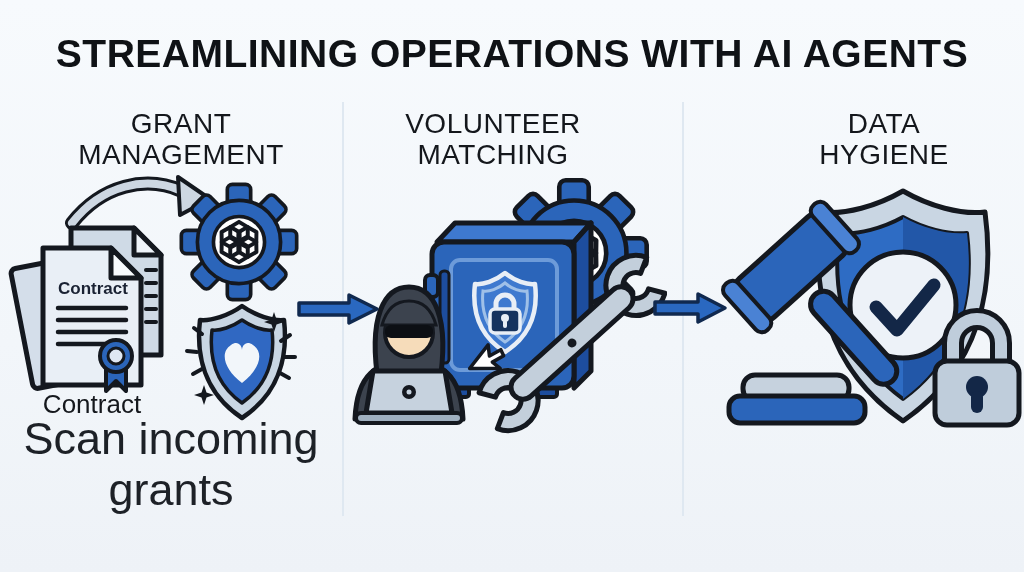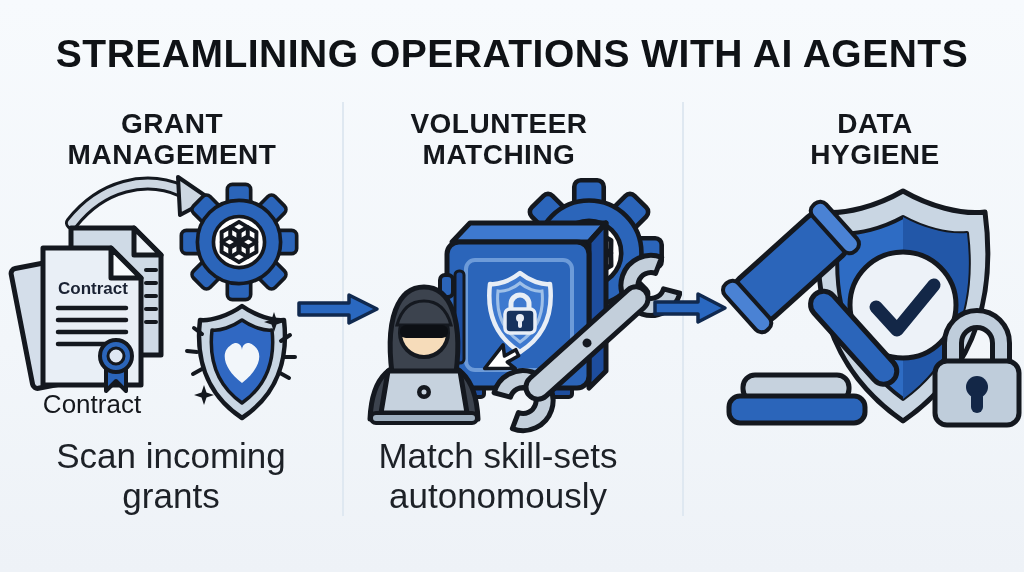--- a/index.html
+++ b/index.html
@@ -20,34 +20,34 @@
     color:#0f1216;
   }
   .divider{
     position:absolute;top:102px;width:2px;height:414px;
     background:#dfe8f1;
   }
   .d1{left:342px;}
   .d2{left:682px;}
   .col{position:absolute;top:104px;height:440px;}
   .c1{left:0;width:342px;}
-  .c2{left:342px;width:312px;}
+  .c2{left:327px;width:312px;}
   .c3{left:682px;width:342px;padding-left:21px;}
   .col-heading{
     width:100%;text-align:center;
-    font-size:28px;line-height:1.12;font-weight:700;
+    font-size:28px;line-height:1.12;font-weight:400;
     letter-spacing:.5px;color:#14171c;
     white-space:pre-line;
-    margin:4px 0 0 1px;
+    margin:4px 0 0 10px;
   }
   .art{display:block;margin:4px auto 0 auto;}
   .caption{
     position:absolute;bottom:28px;left:0;width:100%;
     text-align:center;
-    font-size:35px;line-height:1.15;font-weight:400;
+    font-size:45px;line-height:1.15;font-weight:400;
     color:#1d2127;white-space:pre-line;
   }
   .flow-arrow{position:absolute;}
   svg text{font-family:"Liberation Sans", sans-serif;}
 </style>
 </head>
 <body>
 
 <svg width="0" height="0" style="position:absolute" aria-hidden="true">
   <defs>
@@ -202,22 +202,20 @@
         <rect x="58" y="150" width="48" height="13" rx="6" fill="#0c0f14"></rect>
         <g>
           <polygon points="46,196 118,196 125,238 39,238" fill="#c6d2de" stroke="#14181f" stroke-width="5" stroke-linejoin="round"></polygon>
           <circle cx="82" cy="217" r="7" fill="#14181f"></circle>
           <circle cx="82" cy="217" r="2.5" fill="#c6d2de"></circle>
           <rect x="29" y="238" width="106" height="10" rx="5" fill="#9fb0c0" stroke="#14181f" stroke-width="4"></rect>
         </g>
       </g>
     </svg>
 
-    <div class="caption">Match skill-sets
-autonomously</div>
   </section>
 
   <section class="col c3">
     <h2 class="col-heading">DATA
 HYGIENE</h2>
 
     <svg class="art" width="342" height="260" viewBox="0 0 342 260">
 
       <g>
         <path d="M200,16 C226,31 258,40 282,37 C292,112 278,192 200,246 C122,192 108,112 118,37 C142,40 174,31 200,16 Z" fill="#c9d6e3" stroke="#14181f" stroke-width="5" stroke-linejoin="round"></path>

